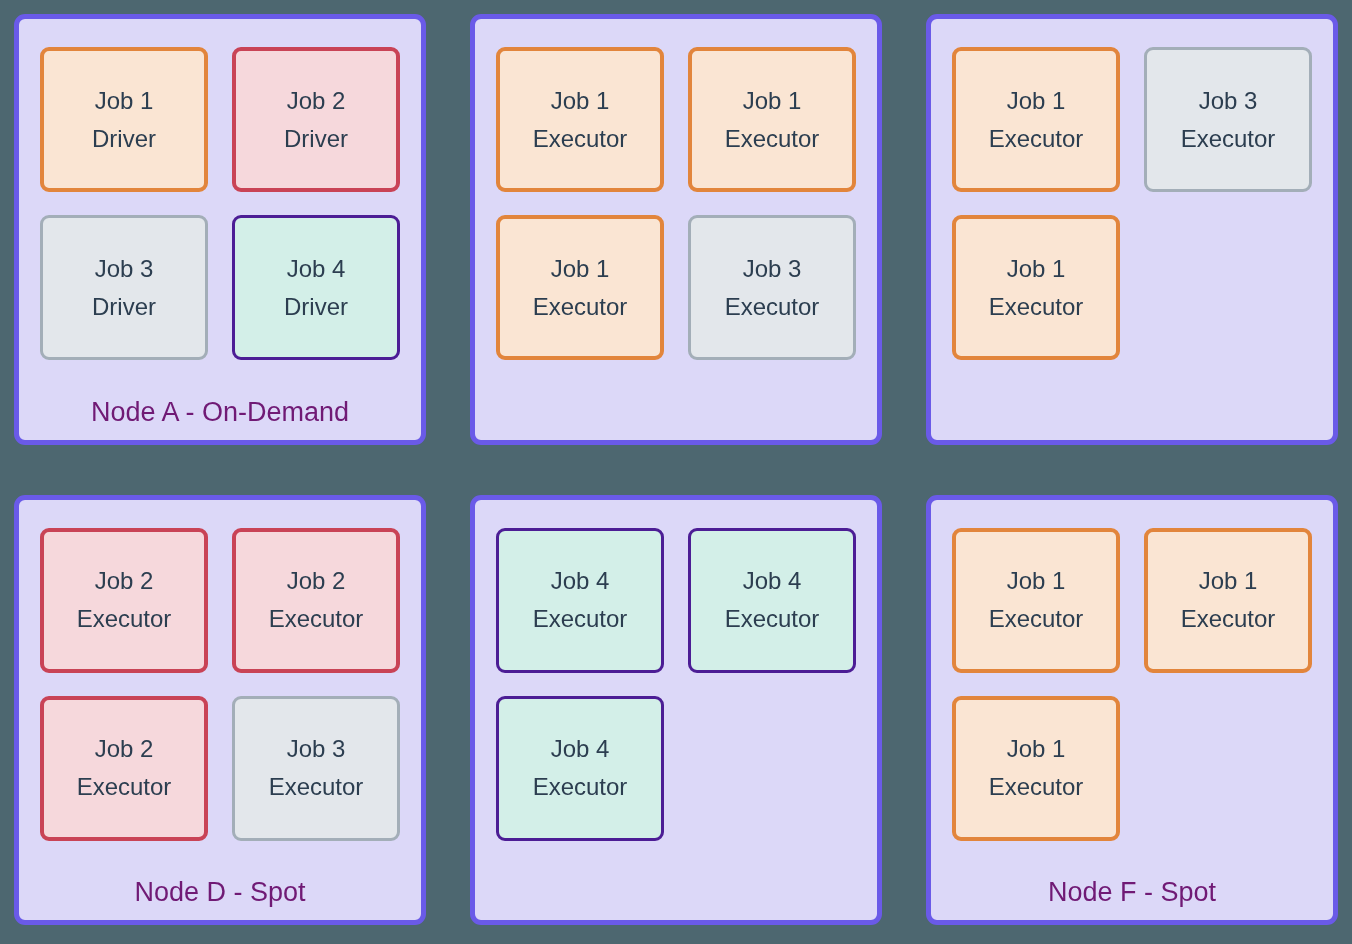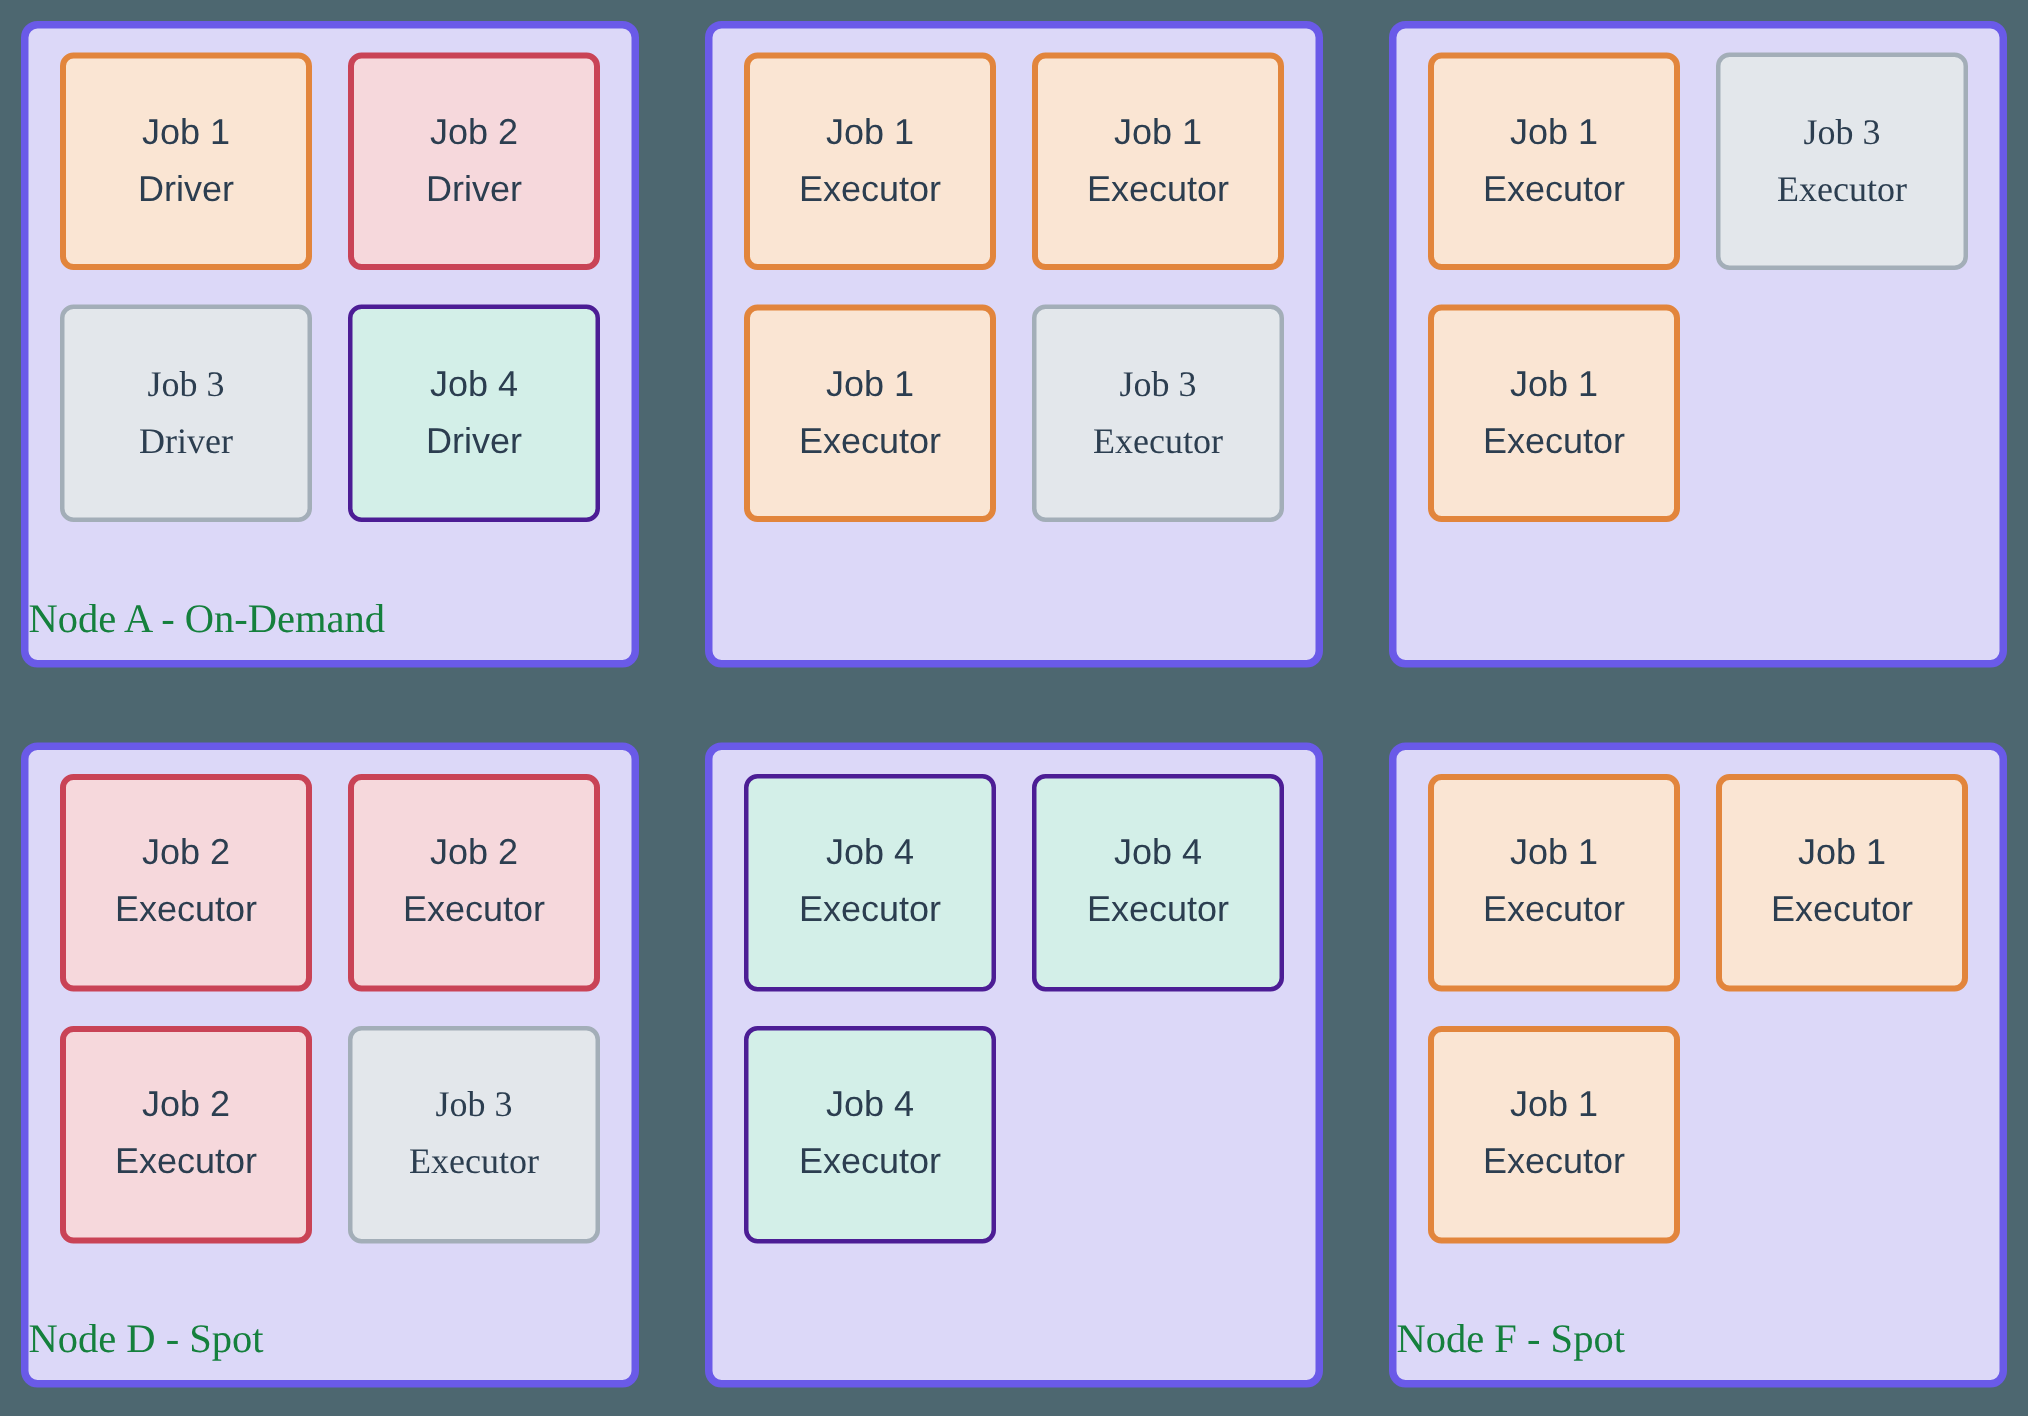--- a/index.html
+++ b/index.html
@@ -29,50 +29,49 @@
     border-radius: 11px;
     display: flex;
     flex-direction: column;
     overflow: hidden;
   }
   .jobs {
     display: grid;
     grid-template-columns: 168px 168px;
     column-gap: 24px;
     row-gap: 23px;
-    padding: 16px 0 0 21px;
+    padding: 28px 0 0 21px;
     justify-content: start;
     align-content: start;
   }
   .job {
     box-sizing: border-box;
     width: 168px;
     height: 145px;
     border-radius: 9px;
     display: flex;
     flex-direction: column;
     align-items: center;
     justify-content: center;
     color: #2C3E50;
     font-size: 24px;
     line-height: 38px;
     text-align: center;
   }
   .job.t-job1 { background: #FAE5D3; border: 4px solid #E2853C; }
   .job.t-job2 { background: #F6D8DC; border: 4px solid #C94356; }
-  .job.t-job3 { background: #E3E7EB; border: 3px solid #A3AEB8; font-family: Liberation Serif, serif; }
+  .job.t-job3 { background: #E3E7EB; border: 3px solid #A3AEB8; }
   .job.t-job4 { background: #D3EFE8; border: 3px solid #4c1d95; }
   .node-label {
     margin-top: auto;
     margin-bottom: 8px;
-    text-align: left;
-    color: #15803d;
+    text-align: center;
+    color: #701a75;
     font-size: 27px;
     line-height: 40px;
-    font-family: Liberation Serif, serif;
   }
 </style>
 </head>
 <body>
 
 <div class="canvas">
 
   <div class="node">
     <div class="jobs">
       <div class="job t-job1">

